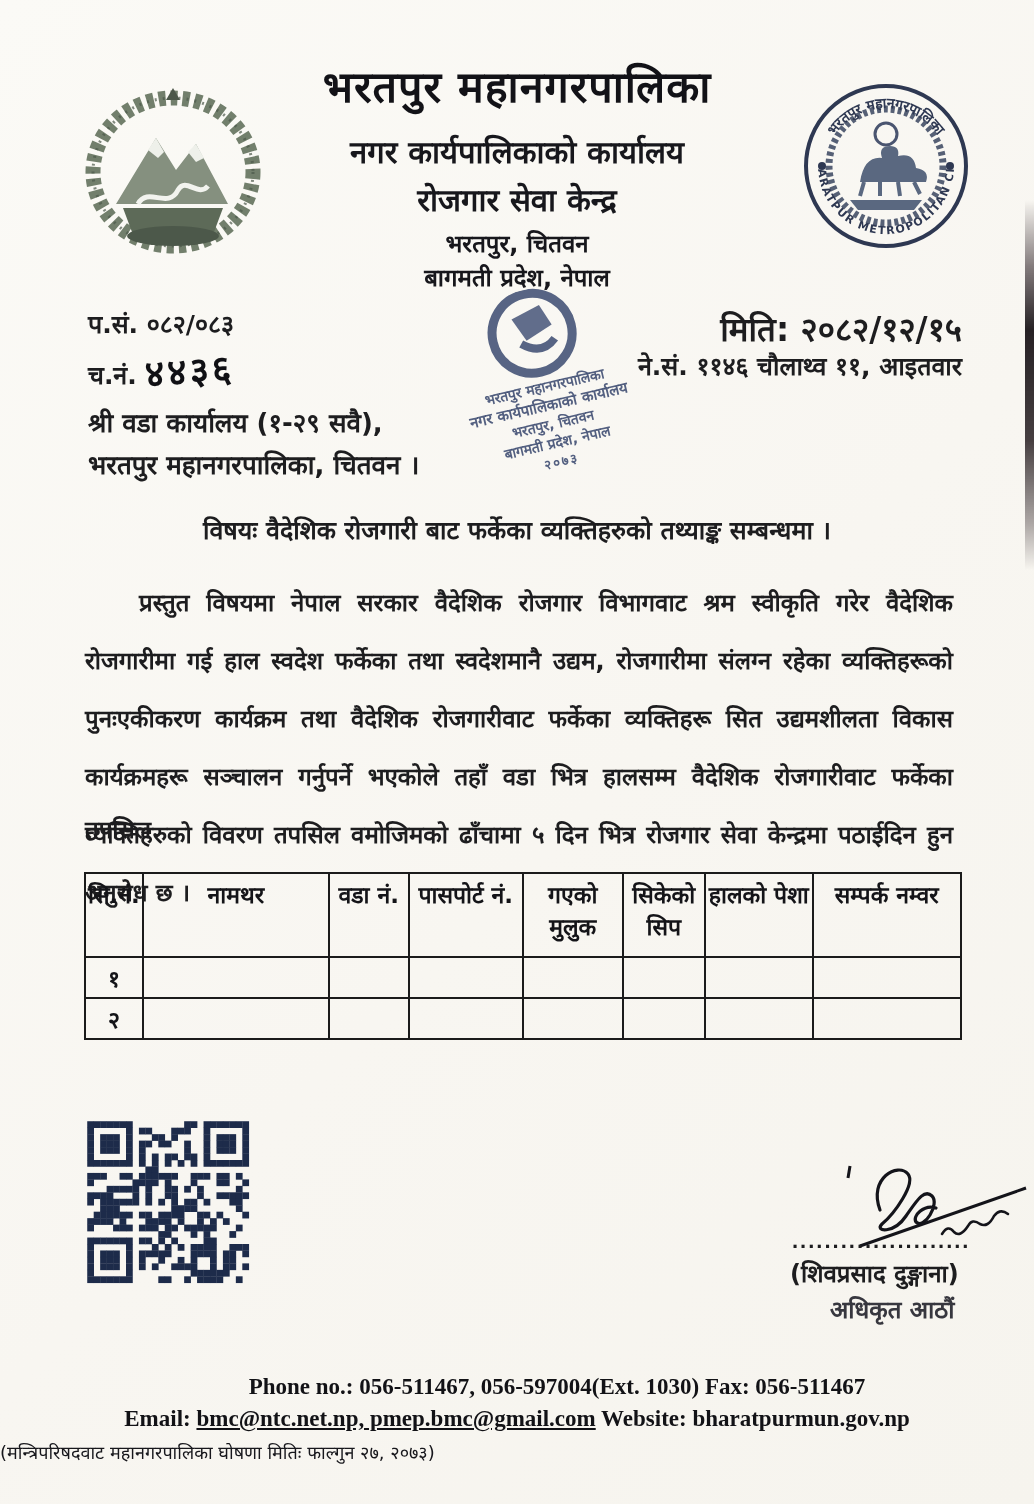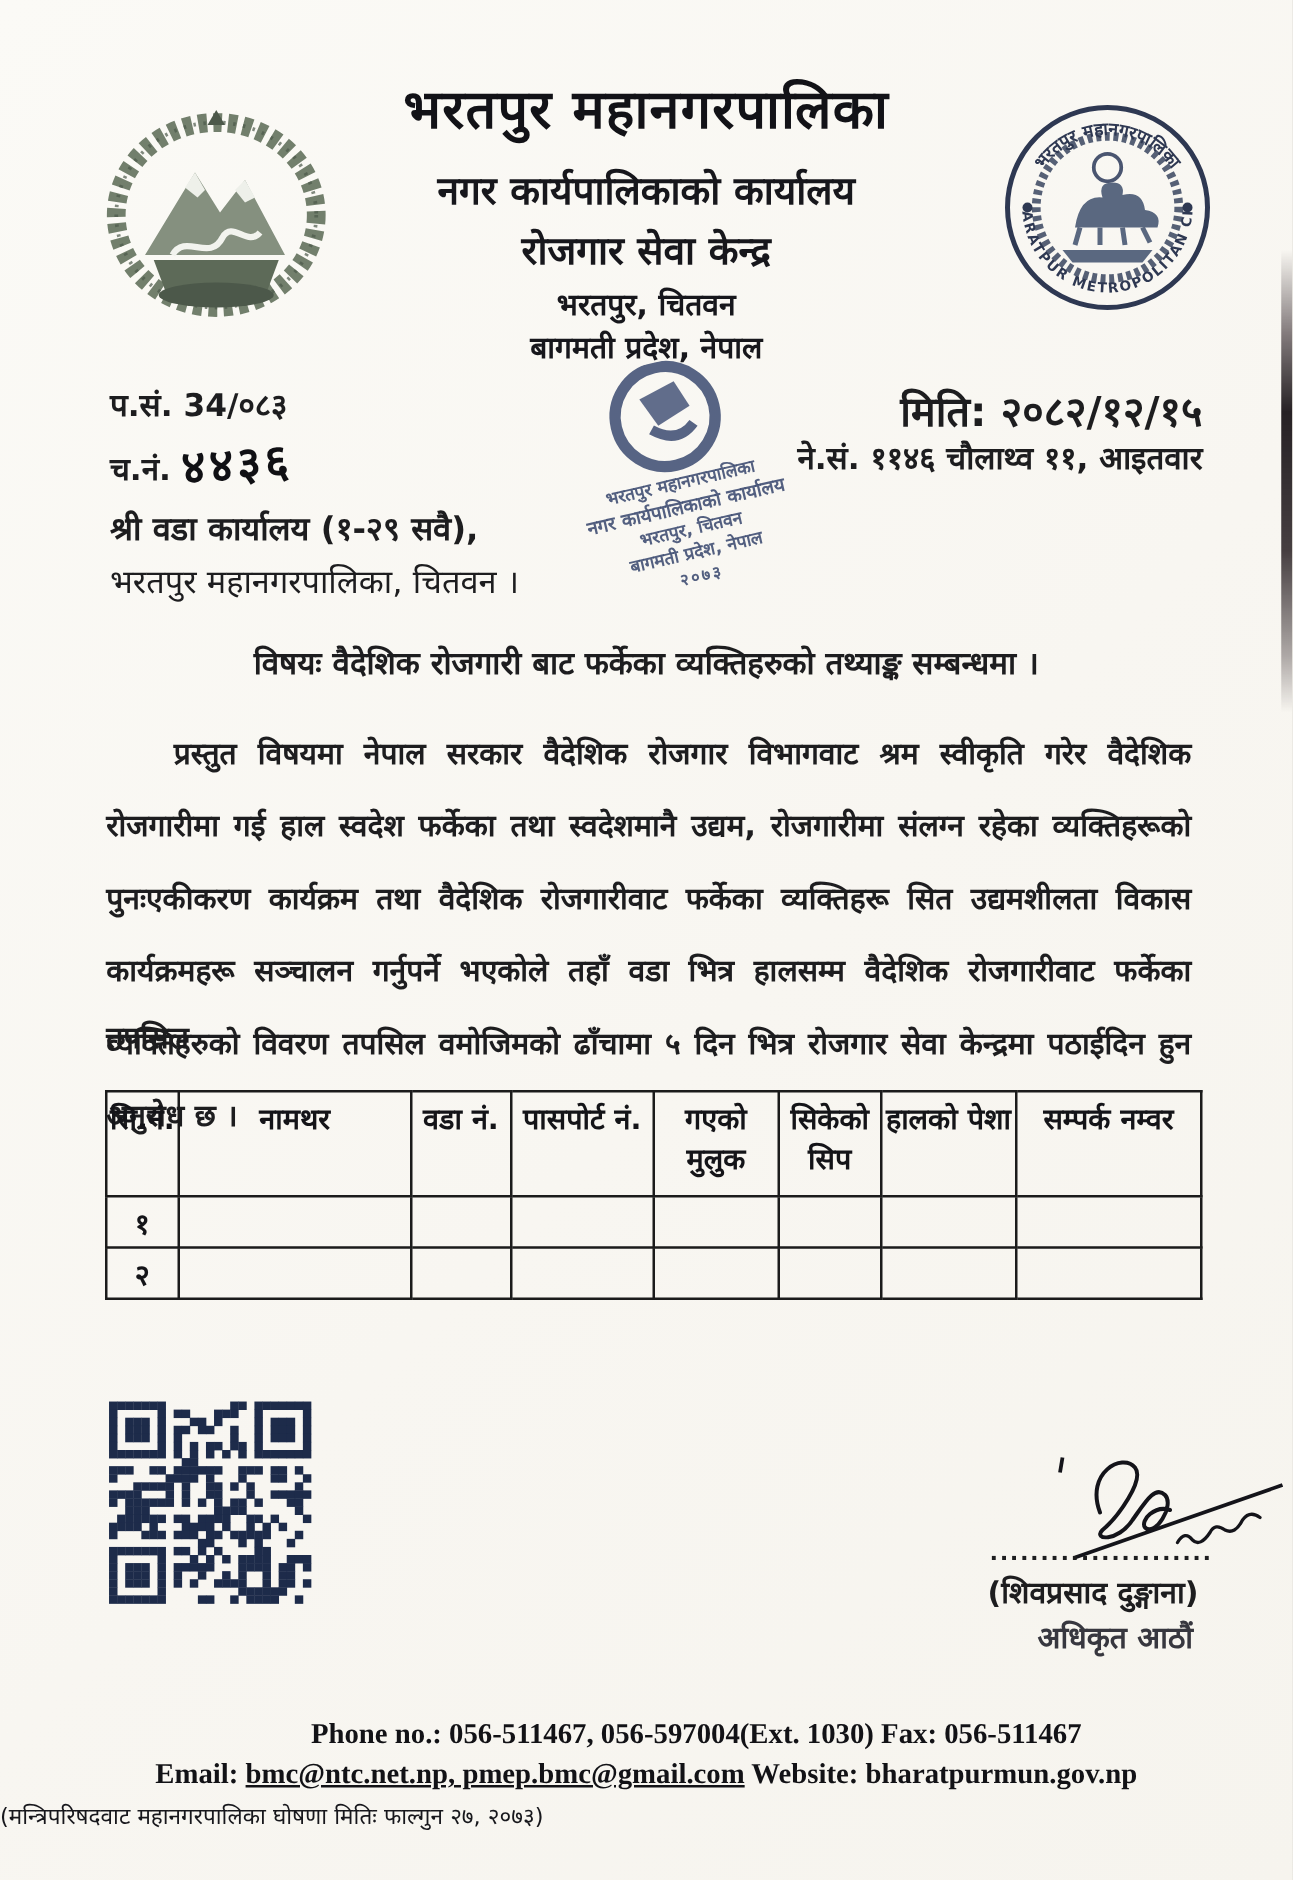--- a/index.html
+++ b/index.html
@@ -15,21 +15,21 @@
   .hdr-sub3{top:226px;left:0;width:100%;text-align:center;font-size:24px;font-weight:700;color:#17171c;}
   .hdr-sub4{top:260px;left:0;width:100%;text-align:center;font-size:24px;font-weight:700;color:#17171c;}
   
   .refno{top:306px;left:88px;font-size:25px;font-weight:600;}
   .chno{top:344px;left:88px;font-size:25px;font-weight:600;}
   .chno .hand{display:inline-block;font-size:37px;font-weight:700;transform:rotate(-4deg);letter-spacing:3px;color:#101014;margin-left:8px;}
   .dateline{top:306px;right:72px;font-size:33px;font-weight:600;text-align:right;}
   .nsline{top:348px;right:72px;font-size:25px;font-weight:600;text-align:right;}
   
   .addr1{top:404px;left:88px;font-size:26px;font-weight:600;}
-  .addr2{top:446px;left:88px;font-size:26px;font-weight:400;}
+  .addr2{top:446px;left:88px;font-size:26px;font-weight:700;}
   
   .subject{top:512px;left:0;width:100%;text-align:center;font-size:25px;font-weight:700;}
   
   .bodypara{top:574px;left:85px;width:868px;font-size:24px;line-height:58px;font-weight:600;text-align:justify;text-indent:54px;margin:0;}
   .tapasil{top:812px;left:85px;font-size:24px;font-weight:600;}
   
   table.tap{position:absolute;top:872px;left:84px;border-collapse:collapse;table-layout:fixed;background:transparent;}
   table.tap th,table.tap td{border:2.5px solid #1b1b1b;font-size:23px;font-weight:700;vertical-align:top;text-align:center;padding:4px 2px 0 2px;font-family:"DejaVu Sans","Liberation Sans",sans-serif;color:#141418;}
   table.tap thead tr{height:84px;}
   table.tap tbody tr{height:41px;}
@@ -92,21 +92,21 @@
     </text>
     <text font-size="11" font-weight="bold" letter-spacing="1.5" fill="#2e3852" font-family="'DejaVu Sans',sans-serif">
       <textPath href="#arcBot" startOffset="50%" text-anchor="middle">BHARATPUR METROPOLITAN CITY</textPath>
     </text>
     <circle cx="84" cy="52" r="11" fill="none" stroke="#4a5570" stroke-width="3"></circle>
     <path d="M58 100 q4 -26 22 -24 q-4 -12 8 -12 q10 0 8 10 q16 -4 18 12 q14 2 10 14 l-62 0 z" fill="#5a6880"></path>
     <path d="M62 100 l-4 14 M78 100 l0 14 M96 100 l2 14 M112 100 l6 12" stroke="#5a6880" stroke-width="4" fill="none"></path>
     <path d="M48 118 L120 118 L112 128 L56 128 Z" fill="#5a6880"></path>
   </svg>
 
-  <div class="abs refno dev">प.सं. 34/०८३</div>
+  <div class="abs refno dev">प.सं. ०८२/०८३</div>
   <div class="abs chno dev">
     <span>च.नं.</span><span class="hand">४४३६</span>
   </div>
   <div class="abs dateline dev">मिति: २०८२/१२/१५</div>
   <div class="abs nsline dev">ने.सं. ११४६ चौलाथ्व ११, आइतवार</div>
 
   <div class="abs midstamp dev">
     <svg width="110" height="92" viewBox="0 0 110 92" style="margin-bottom:-6px;">
       <circle cx="55" cy="44" r="40" fill="none" stroke="rgba(59,74,112,.85)" stroke-width="9"></circle>
       <path d="M38 26 l30 -8 l8 22 l-28 10 z" fill="rgba(59,74,112,.8)"></path>

